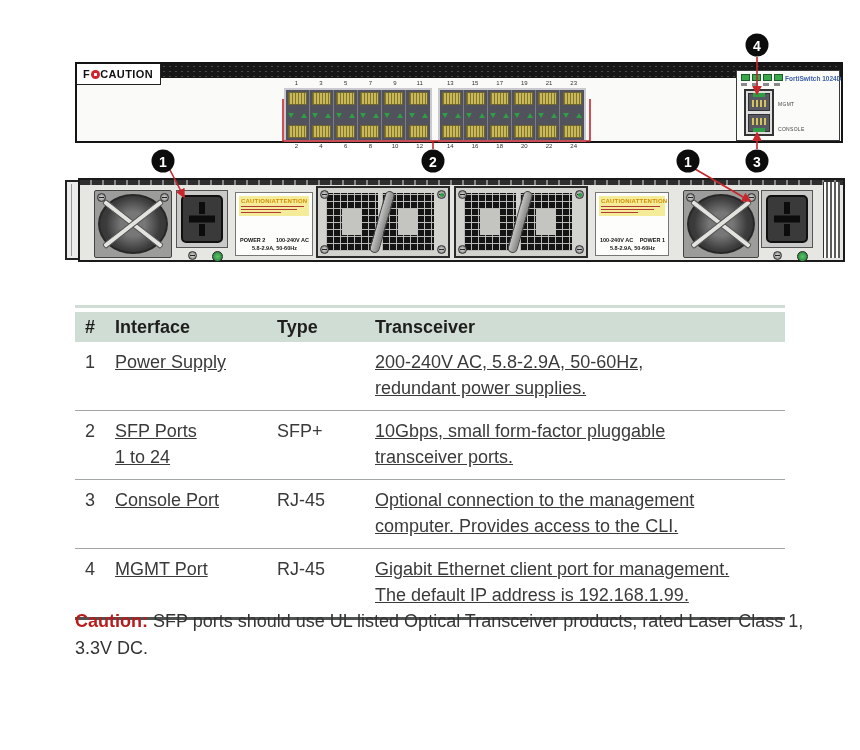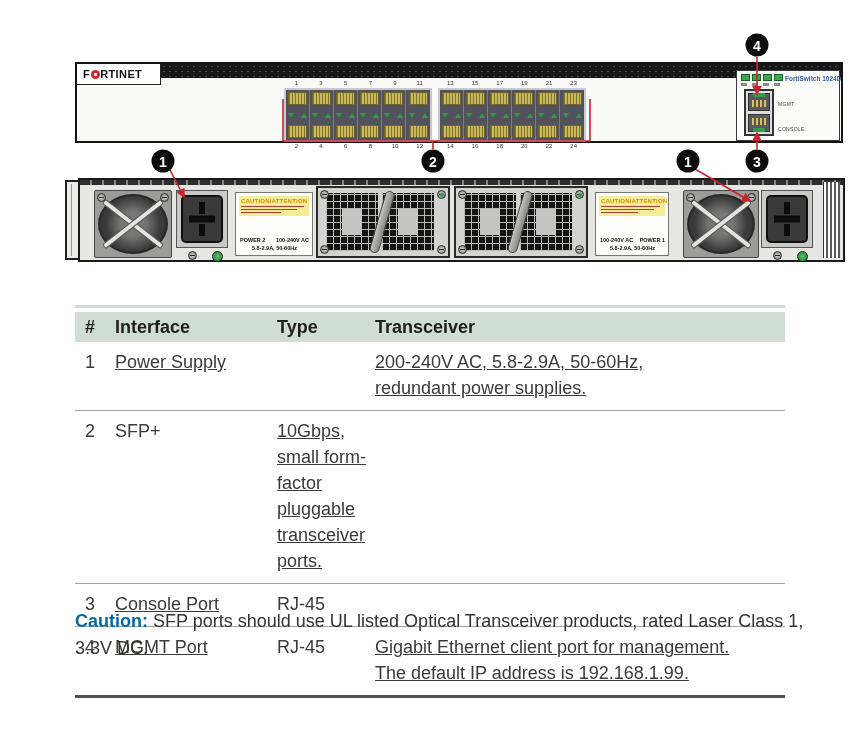--- a/index.html
+++ b/index.html
@@ -116,32 +116,32 @@
   .thead .cell:first-child{padding-left:10px;}
   .trow{display:grid;grid-template-columns:40px 162px 98px auto;padding:7px 0 9px 0;
     font-size:18px;line-height:26px;color:#3a3a38;}
   .trow + .trow{border-top:1px solid #a2a7a5;}
   .trow .cell:first-child{padding-left:10px;}
   .c-if,.c-desc{white-space:pre-line;text-decoration:underline;}
   .tbody{border-bottom:3px solid #4e5250;}
 
   
   #caution-note{position:absolute;left:75px;top:590px;width:740px;font-size:18px;line-height:27px;color:#343432;}
-  #caution-note b{color:#0369a1;}
+  #caution-note b{color:#b91c1c;}
 </style>
 </head>
 <body>
 
 <div id="front-panel">
   <div class="vent"></div>
   <div class="logo-plate">
     <div class="logo">
       <span>F</span>
       <span class="gear"></span>
-      <span>RTINET</span>
+      <span>CAUTION</span>
     </div>
   </div>
 
   <div class="bank" style="left:207px">
     <div class="bank-grid">
         <div class="port-col">
           <div class="sfp"></div>
           <div class="mid">
             <span class="tri-dn"></span>
             <span class="tri-up"></span>
@@ -413,28 +413,32 @@
   <div class="tbody">
       <div class="trow">
         <div class="cell c-num">1</div>
         <div class="cell c-if">Power Supply</div>
         <div class="cell c-type"></div>
         <div class="cell c-desc">200-240V AC, 5.8-2.9A, 50-60Hz,
 redundant power supplies.</div>
       </div>
       <div class="trow">
         <div class="cell c-num">2</div>
+        <div class="cell c-if">SFP Ports
+1 to 24</div>
         <div class="cell c-type">SFP+</div>
         <div class="cell c-desc">10Gbps, small form-factor pluggable
 transceiver ports.</div>
       </div>
       <div class="trow">
         <div class="cell c-num">3</div>
         <div class="cell c-if">Console Port</div>
         <div class="cell c-type">RJ-45</div>
+        <div class="cell c-desc">Optional connection to the management
+computer. Provides access to the CLI.</div>
       </div>
       <div class="trow">
         <div class="cell c-num">4</div>
         <div class="cell c-if">MGMT Port</div>
         <div class="cell c-type">RJ-45</div>
         <div class="cell c-desc">Gigabit Ethernet client port for management.
 The default IP address is 192.168.1.99.</div>
       </div>
     </div>
 </div>

